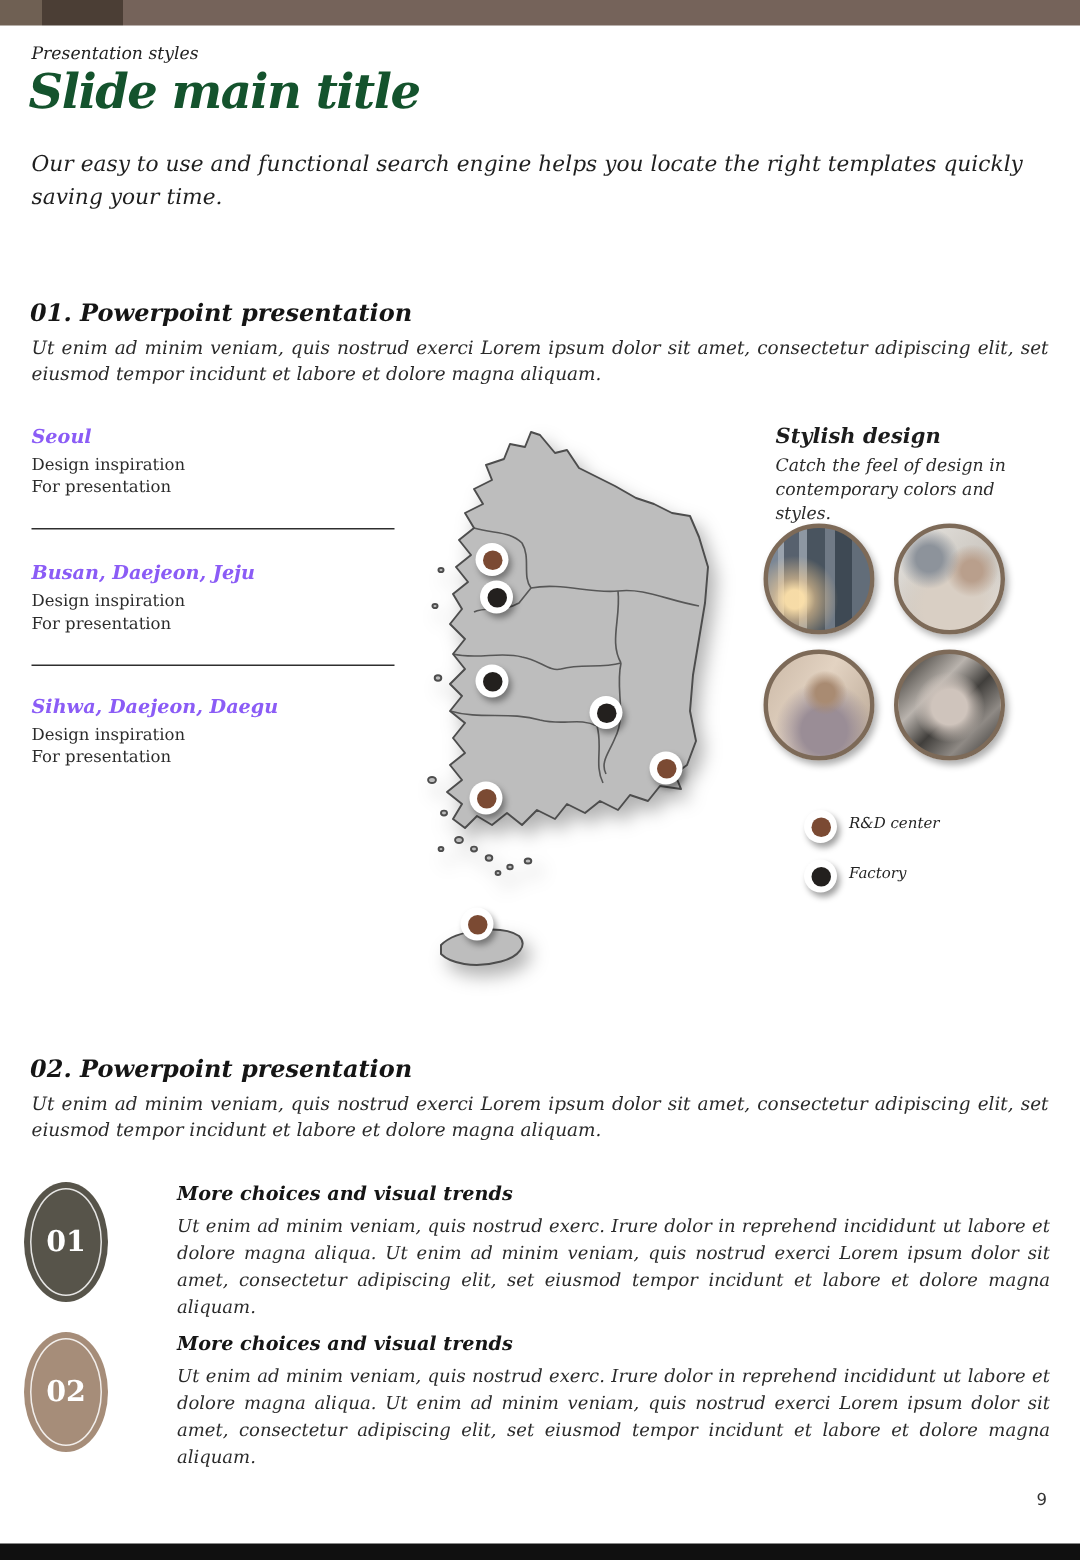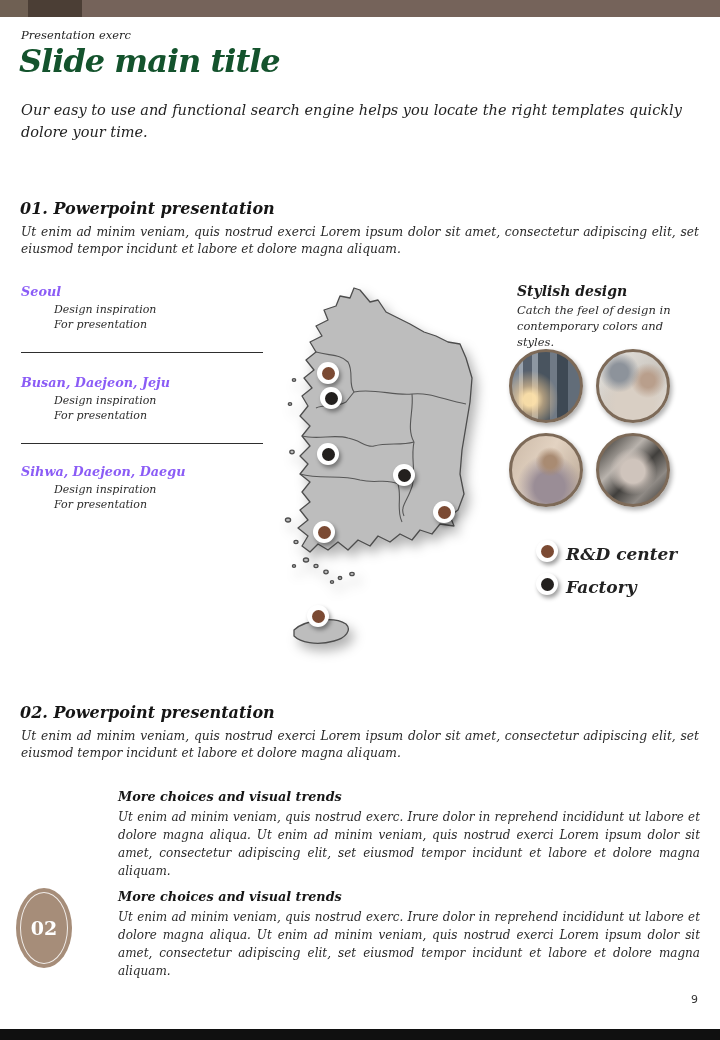--- a/index.html
+++ b/index.html
@@ -19,21 +19,21 @@
   .subtitle{left:21px;top:100px;width:676px;font-size:14.5px;font-style:italic;line-height:1.5;color:#1f1f1f;}
 
   
   .sec-h{font-size:16px;font-weight:bold;font-style:italic;color:#151515;}
   .sec-body{width:678px;font-size:12.3px;font-style:italic;line-height:1.42;text-align:justify;color:#2a2a2a;}
   .s1h{left:20px;top:199px;} .s1b{left:21px;top:224px;}
   .s2h{left:20px;top:703px;} .s2b{left:21px;top:728px;}
 
   
   .loc-title{font-size:12.8px;font-weight:bold;font-style:italic;color:#8b5cf6;}
-  .loc-sub{font-size:11px;font-style:italic;line-height:1.38;color:#2b2b2b;margin-left:33px;}
+  .loc-sub{font-size:11px;line-height:1.38;color:#2b2b2b;}
   .divider{left:21px;width:242px;height:0;border-top:1px solid #2e2e2e;}
 
   
   .map-box{left:282px;top:284px;width:200px;height:370px;}
   .map-box svg{filter:drop-shadow(5px 7px 6px rgba(0,0,0,0.30));}
   .marker{position:absolute;width:22px;height:22px;border-radius:50%;background:#fff;
           box-shadow:2px 3px 4px rgba(0,0,0,.38);display:flex;align-items:center;justify-content:center;}
   .marker .dot{width:13px;height:13px;border-radius:50%;display:block;}
 
   
@@ -49,21 +49,21 @@
      radial-gradient(circle at 72% 42%, #b99f8c 0 11%, rgba(0,0,0,0) 28%),
      radial-gradient(circle at 52% 78%, #d9cfc4 0 30%, rgba(0,0,0,0) 60%),
      linear-gradient(135deg,#e8e6e2,#c9c4bd 60%,#efece8);}
   .photo-woman{background:
      radial-gradient(circle at 56% 38%, #a98b72 0 11%, rgba(0,0,0,0) 26%),
      radial-gradient(circle at 55% 75%, #9a8d96 0 24%, rgba(0,0,0,0) 52%),
      linear-gradient(120deg,#cbb9a7,#e3d3c2 45%,#b8a694);}
   .photo-applause{background:
      radial-gradient(circle at 50% 52%, #cfc4bc 0 24%, rgba(0,0,0,0) 48%),
      linear-gradient(135deg,#6a6661 0 16%,#b9b3ad 35%,#413f3c 55%,#8f8a85 75%,#2e2c2a);}
-  .legend-label{font-size:17px;font-style:italic;color:#222;font-weight:bold;}
+  .legend-label{font-size:10px;font-style:italic;color:#222;}
 
   
   .num-circle{position:absolute;width:56px;height:80px;border-radius:50%;
               display:flex;align-items:center;justify-content:center;}
   .num-ring{position:absolute;inset:4px;border:1px solid rgba(255,255,255,.85);border-radius:50%;}
   .num-text{position:relative;color:#fff;font-size:19px;font-weight:bold;}
   .item-h{left:118px;font-size:12.8px;font-weight:bold;font-style:italic;color:#151515;}
   .item-body{left:118px;width:582px;font-size:12px;font-style:italic;line-height:1.5;text-align:justify;color:#2a2a2a;}
 
   .page-num{right:22px;top:993px;font-family:"DejaVu Sans",sans-serif;font-size:11px;color:#333;}
@@ -73,23 +73,23 @@
 <body>
 
 <div class="slide">
 
   <div class="top-bar">
     <div class="seg1" style="background: rgb(111, 96, 83);"></div>
     <div class="seg2" style="background: rgb(75, 62, 53);"></div>
     <div class="seg3" style="background: rgb(117, 99, 90);"></div>
   </div>
 
-  <div class="abs kicker">Presentation exerc</div>
+  <div class="abs kicker">Presentation styles</div>
   <div class="abs main-title">Slide main title</div>
-  <div class="abs subtitle">Our easy to use and functional search engine helps you locate the right templates quickly dolore your time.</div>
+  <div class="abs subtitle">Our easy to use and functional search engine helps you locate the right templates quickly saving your time.</div>
 
   <div class="abs sec-h s1h">01. Powerpoint presentation</div>
   <div class="abs sec-body s1b">Ut enim ad minim veniam, quis nostrud exerci  Lorem ipsum dolor sit amet, consectetur adipiscing elit, set eiusmod tempor incidunt et labore et dolore magna aliquam.</div>
 
   <div class="abs loc-title" style="left:21px;top:284px;">Seoul</div>
   <div class="abs loc-sub" style="left:21px;top:302px;">
     <div>Design inspiration</div>
     <div>For presentation</div>
   </div>
   <div class="abs divider" style="top:352px;"></div>
@@ -180,20 +180,24 @@
     </div>
   <div class="abs legend-label" style="left:566px;top:544px;">R&amp;D center</div>
   <div class="marker" style="left:536px;top:573px;">
     <span class="dot" style="background: rgb(35, 32, 30);"></span>
     </div>
   <div class="abs legend-label" style="left:566px;top:577px;">Factory</div>
 
   <div class="abs sec-h s2h">02. Powerpoint presentation</div>
   <div class="abs sec-body s2b">Ut enim ad minim veniam, quis nostrud exerci  Lorem ipsum dolor sit amet, consectetur adipiscing elit, set eiusmod tempor incidunt et labore et dolore magna aliquam.</div>
 
+  <div class="num-circle" style="left: 16px; top: 788px; background: rgb(87, 84, 74);">
+    <span class="num-ring"></span>
+    <span class="num-text">01</span>
+  </div>
   <div class="abs item-h" style="top:789px;">More choices and visual trends</div>
   <div class="abs item-body" style="top:808px;">Ut enim ad minim veniam, quis nostrud exerc. Irure dolor in reprehend incididunt ut labore et dolore magna aliqua. Ut enim ad minim veniam, quis nostrud exerci  Lorem ipsum dolor sit amet, consectetur adipiscing elit, set eiusmod tempor incidunt et labore et dolore magna aliquam.</div>
 
   <div class="num-circle" style="left: 16px; top: 888px; background: rgb(166, 141, 121);">
     <span class="num-ring"></span>
     <span class="num-text">02</span>
   </div>
   <div class="abs item-h" style="top:889px;">More choices and visual trends</div>
   <div class="abs item-body" style="top:908px;">Ut enim ad minim veniam, quis nostrud exerc. Irure dolor in reprehend incididunt ut labore et dolore magna aliqua. Ut enim ad minim veniam, quis nostrud exerci  Lorem ipsum dolor sit amet, consectetur adipiscing elit, set eiusmod tempor incidunt et labore et dolore magna aliquam.</div>
 

